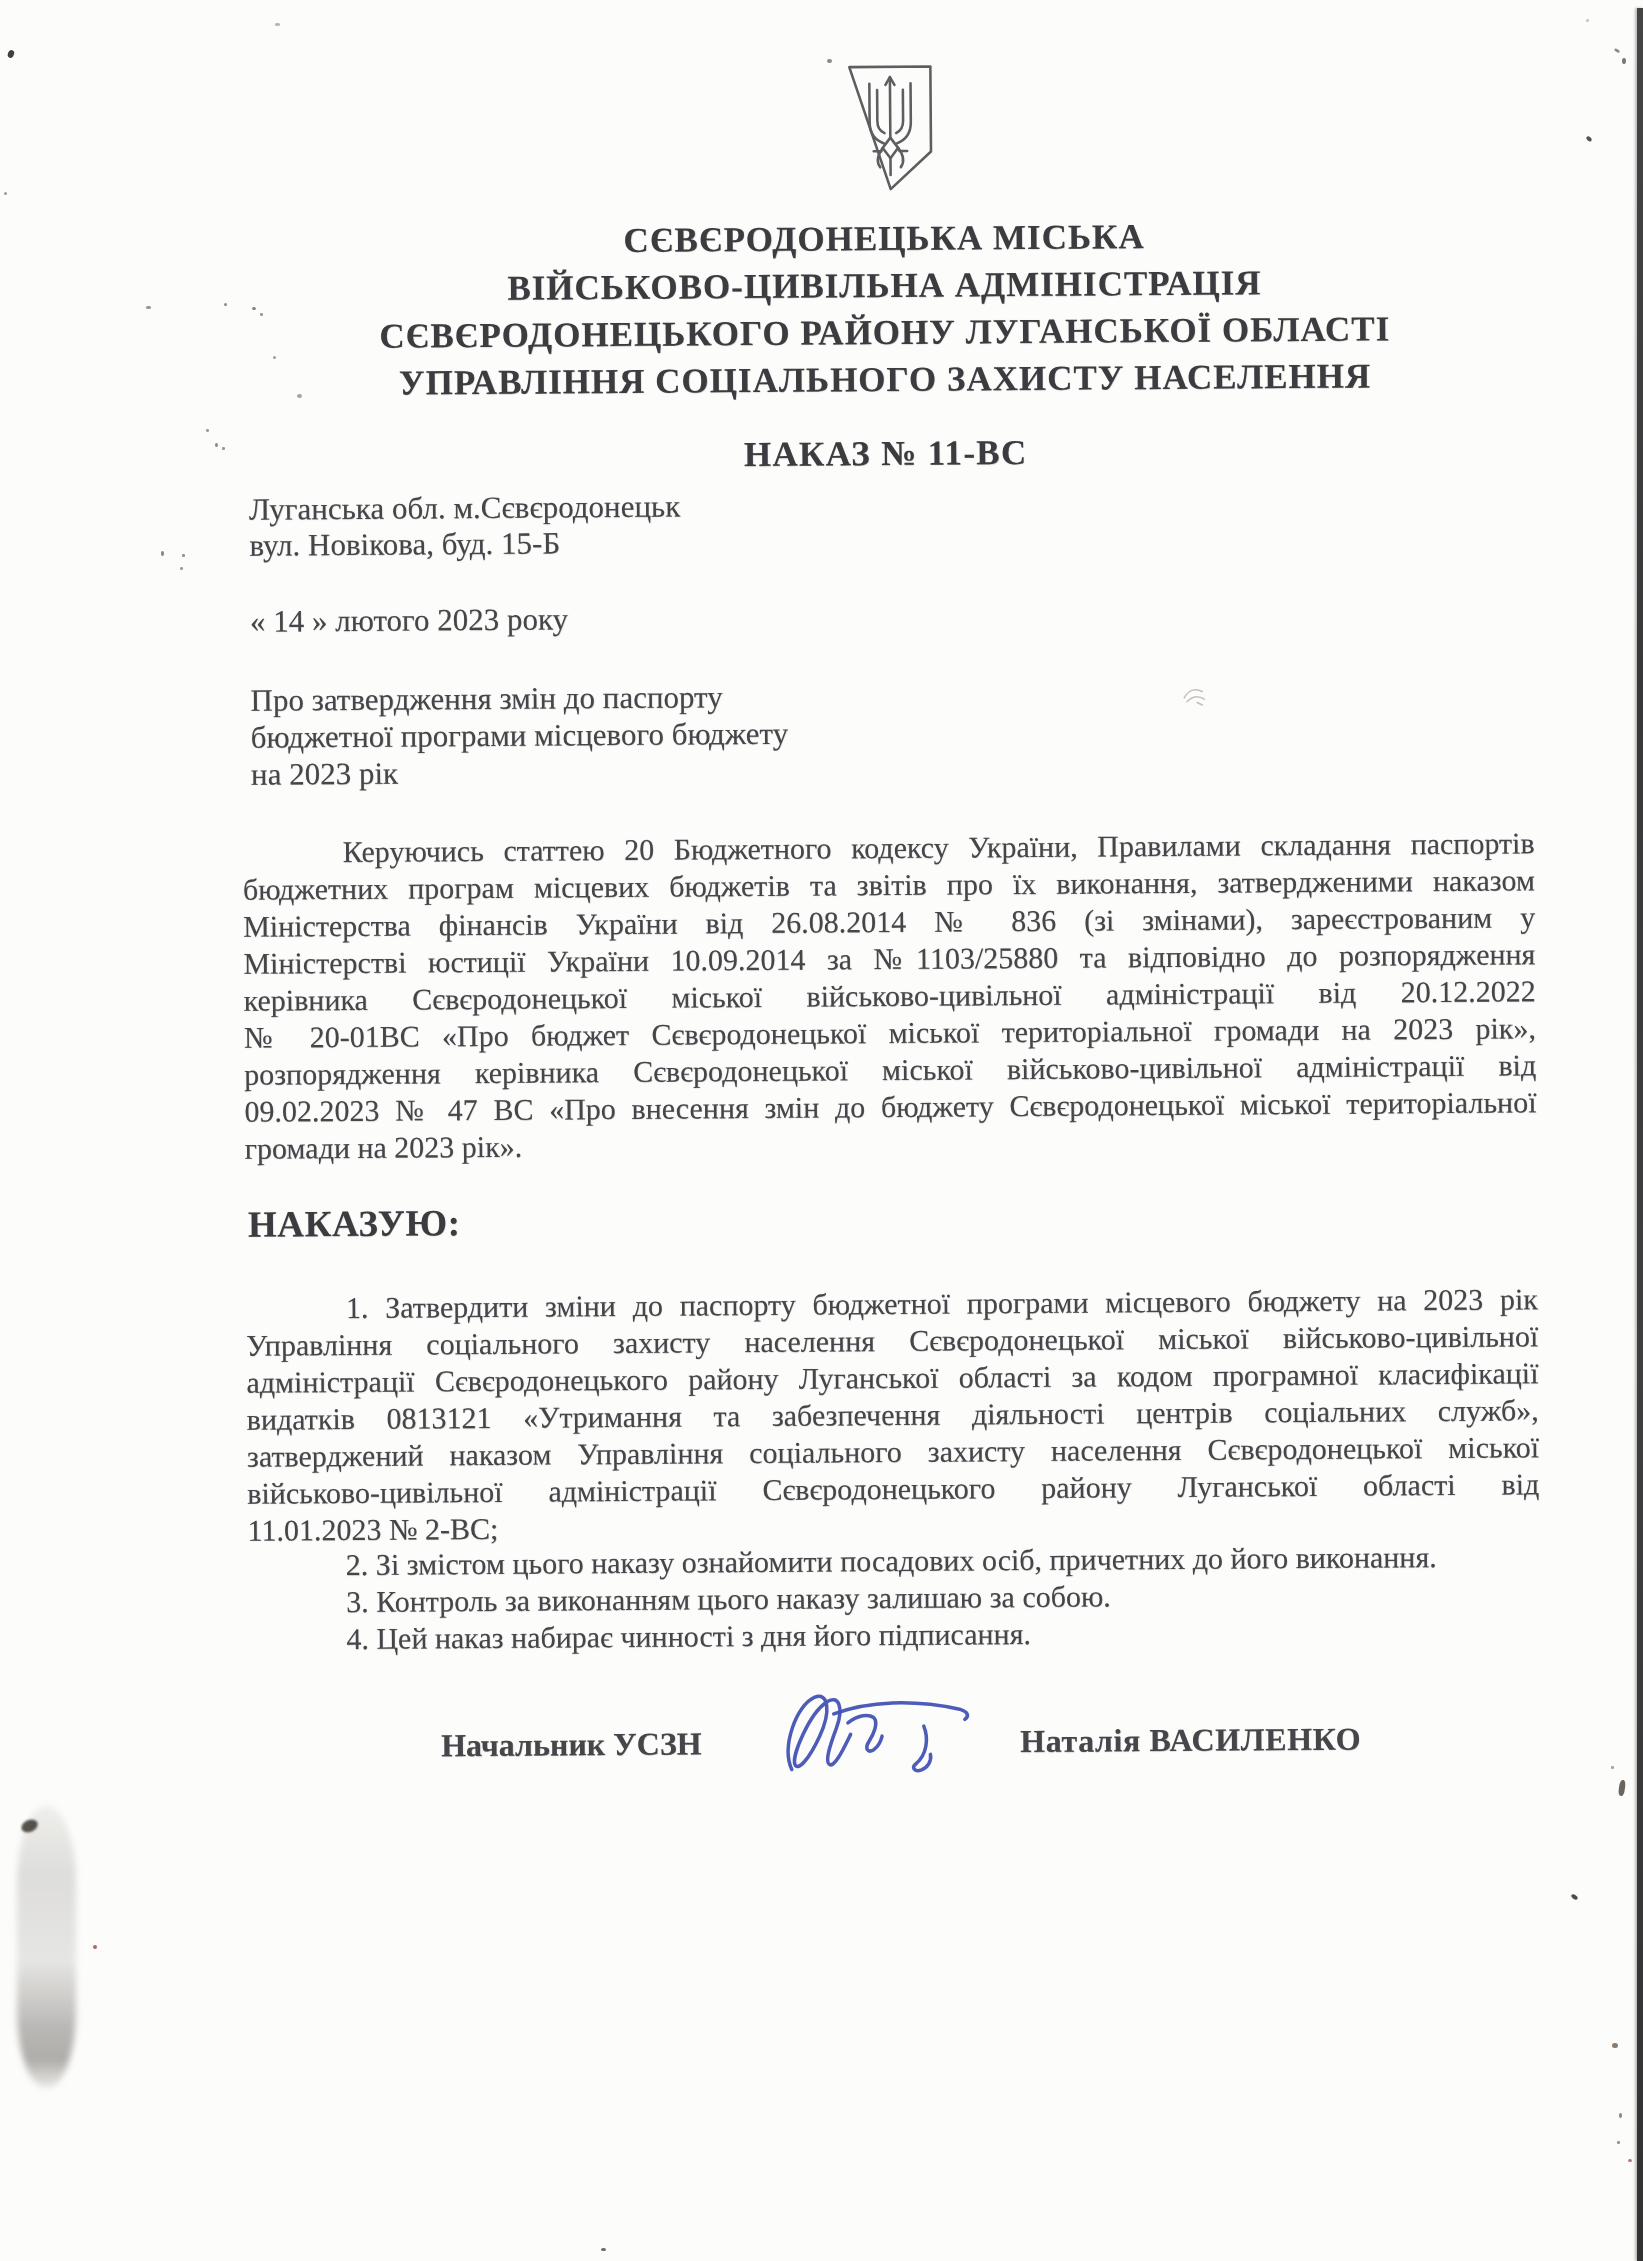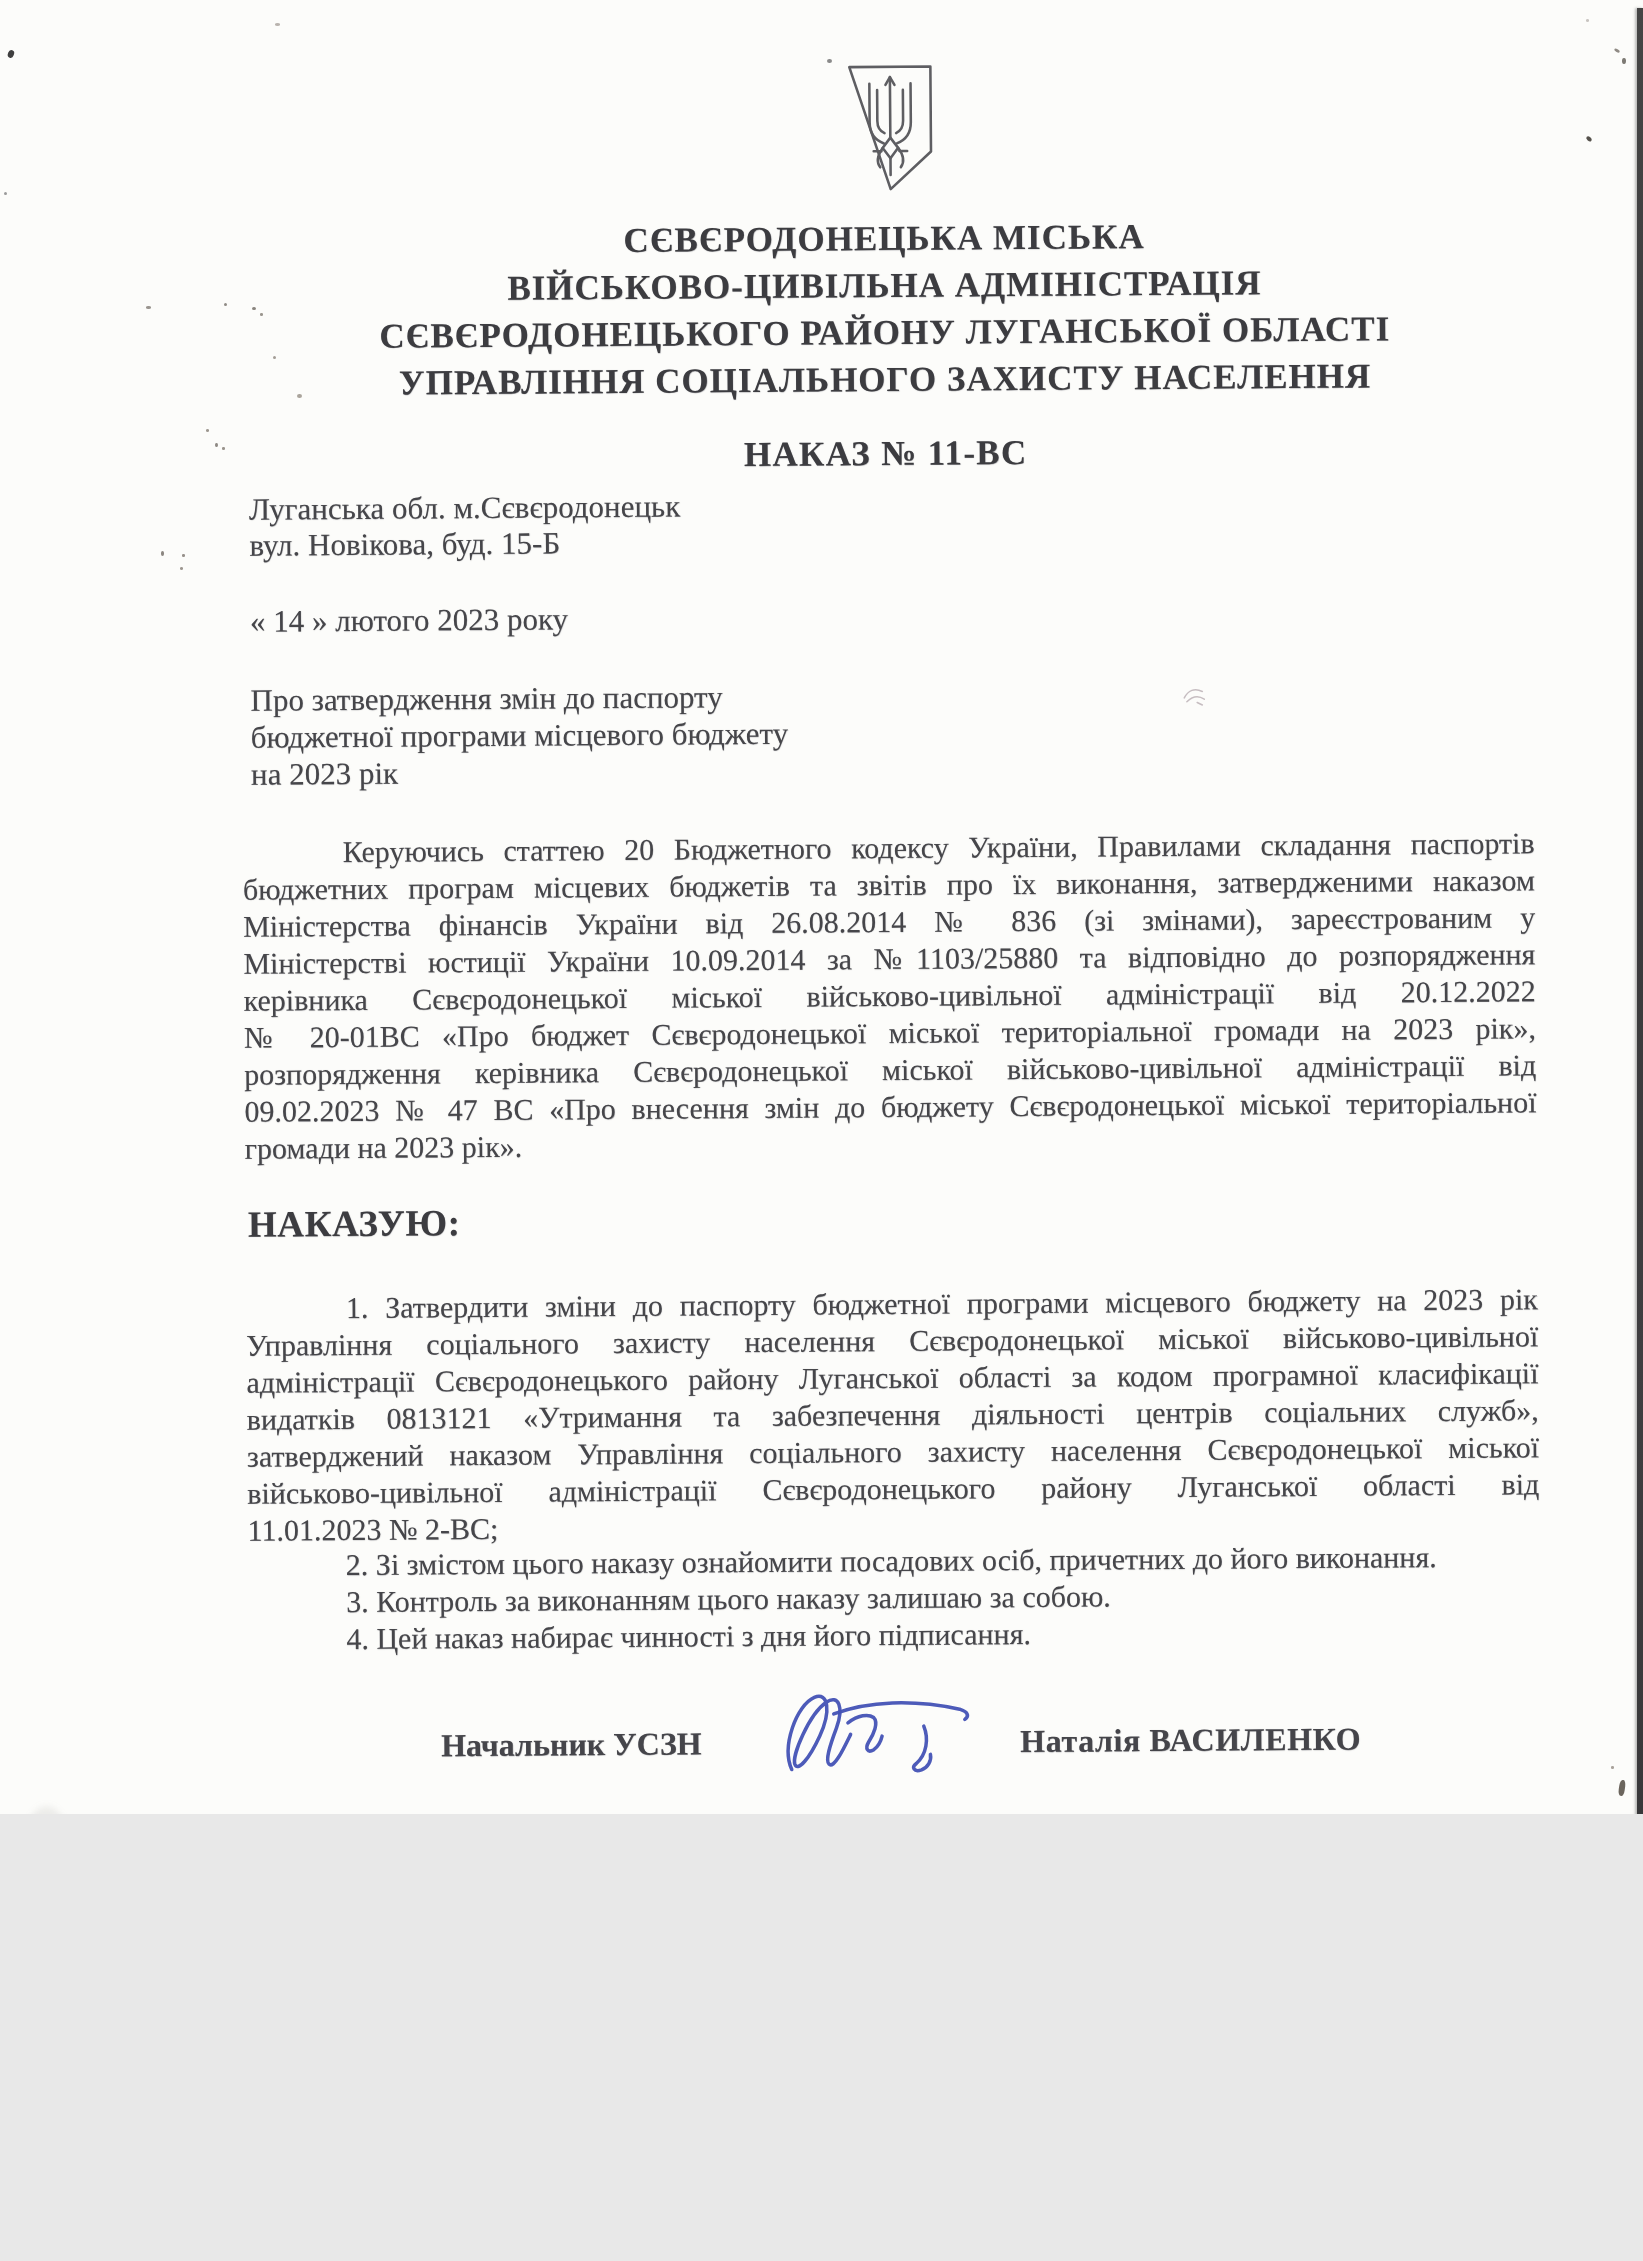--- a/index.html
+++ b/index.html
@@ -1,19 +1,19 @@
 <!DOCTYPE html>
 <html lang="uk" style="font-size:10.3px"><head>
 <meta charset="utf-8">
 <style>
   html, body { margin: 0; padding: 0; background: #e8e8e8; }
   .page {
     position: relative;
     width: 1644px;
-    height: 1814px;
+    height: 2261px;
     background: #fcfcfa;
     overflow: hidden;
     font-family: "Liberation Serif", "DejaVu Serif", serif;
     color: #46464a;
   }
   
   .content {
     position: absolute;
     left: 242px; top: 0;
     width: 1292px; height: 2261px;

